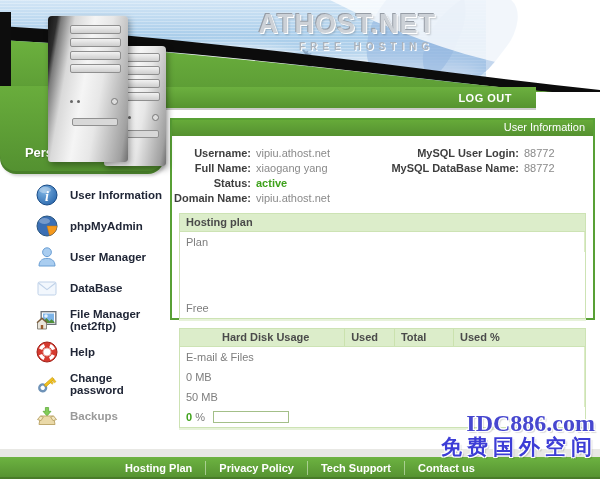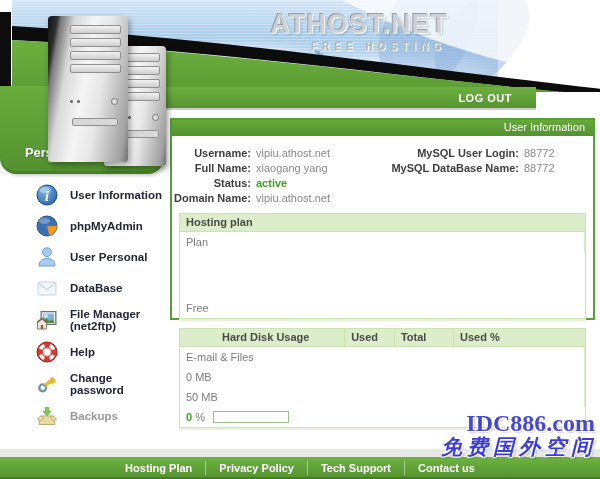--- a/index.html
+++ b/index.html
@@ -4,21 +4,21 @@
 <style>
   * { margin:0; padding:0; box-sizing:border-box; }
   html,body { background:#fff; }
   .page {
     position:relative; width:600px; height:479px; overflow:hidden;
     background:#fff; font-family:"Liberation Sans", sans-serif;
   }
 
   
   .header {
-    position:absolute; left:12px; top:0; width:486px; height:92px; z-index:1;
+    position:absolute; left:0; top:0; width:486px; height:92px; z-index:1;
     background:linear-gradient(180deg,#d3e6f6 0%,#a9cdea 40%,#bed8ee 75%,#dbe9f5 100%);
   }
   .header .stripes {
     position:absolute; inset:0;
     background:repeating-linear-gradient(180deg, rgba(255,255,255,.28) 0 1px, transparent 1px 3px);
   }
   .cloud { position:absolute; background:#fff; border-radius:50%; filter:blur(6px); opacity:.85; }
   .cloud.c1 { left:150px; top:48px; width:150px; height:26px; }
   .cloud.c2 { left:290px; top:60px; width:190px; height:24px; }
   .cloud.c3 { left:90px;  top:68px; width:120px; height:18px; opacity:.7; }
@@ -117,21 +117,21 @@
   .progress-box { display:inline-block; width:76px; height:12px; border:1px solid #a3bf88; background:#fff; margin-left:8px; }
 
   
   .watermark { position:absolute; right:1px; top:411px; z-index:6; text-align:right; }
   .wm-line1 {
     font-family:"Liberation Serif", serif; font-weight:bold; font-size:24px; color:#4747cf;
     text-shadow:1px 1px 0 #fff,-1px -1px 0 #fff,1px -1px 0 #fff,-1px 1px 0 #fff,2px 2px 1px rgba(0,0,0,.15);
     line-height:1; padding-right:4px;
   }
   .wm-line2 {
-    font-size:21px; font-weight:bold; font-style:italic; color:#3d3dd6; letter-spacing:5px;
+    font-size:21px; font-weight:bold; color:#3d3dd6; letter-spacing:5px;
     text-shadow:1px 1px 0 #fff,-1px -1px 0 #fff,1px -1px 0 #fff,-1px 1px 0 #fff,2px 2px 1px rgba(0,0,0,.15);
     line-height:1.1; padding-right:2px;
   }
 
   
   .pre-footer { position:absolute; left:0; top:449px; width:600px; height:8px; background:#e8e8e4; }
   .footer {
     position:absolute; left:0; bottom:0; width:600px; height:22px; z-index:2;
     background:linear-gradient(#6db341,#549030);
     box-shadow:inset 0 -2px 0 rgba(0,0,0,.15);
@@ -251,21 +251,21 @@
       <span class="menu-label">phpMyAdmin</span>
     </div>
 
     <div class="menu-item">
       <span class="menu-icon">
         <svg width="22" height="22" viewBox="0 0 22 22">
           <circle cx="11" cy="6.2" r="4.4" fill="#a9cdf0" stroke="#6b9fd4"></circle>
           <path d="M3,20 C3,14.2 7,12.4 11,12.4 C15,12.4 19,14.2 19,20 Z" fill="#a9cdf0" stroke="#6b9fd4"></path>
         </svg>
       </span>
-      <span class="menu-label">User Personal</span>
+      <span class="menu-label">User Manager</span>
     </div>
 
     <div class="menu-item">
       <span class="menu-icon">
         <svg width="22" height="22" viewBox="0 0 22 22">
           <rect x="2" y="5" width="18" height="13" rx="1.5" fill="#f2f7fd" stroke="#bfd1e8"></rect>
           <path d="M2.5,6 L11,12.6 L19.5,6" fill="none" stroke="#bfd1e8" stroke-width="1.2"></path>
         </svg>
       </span>
       <span class="menu-label">DataBase</span>

